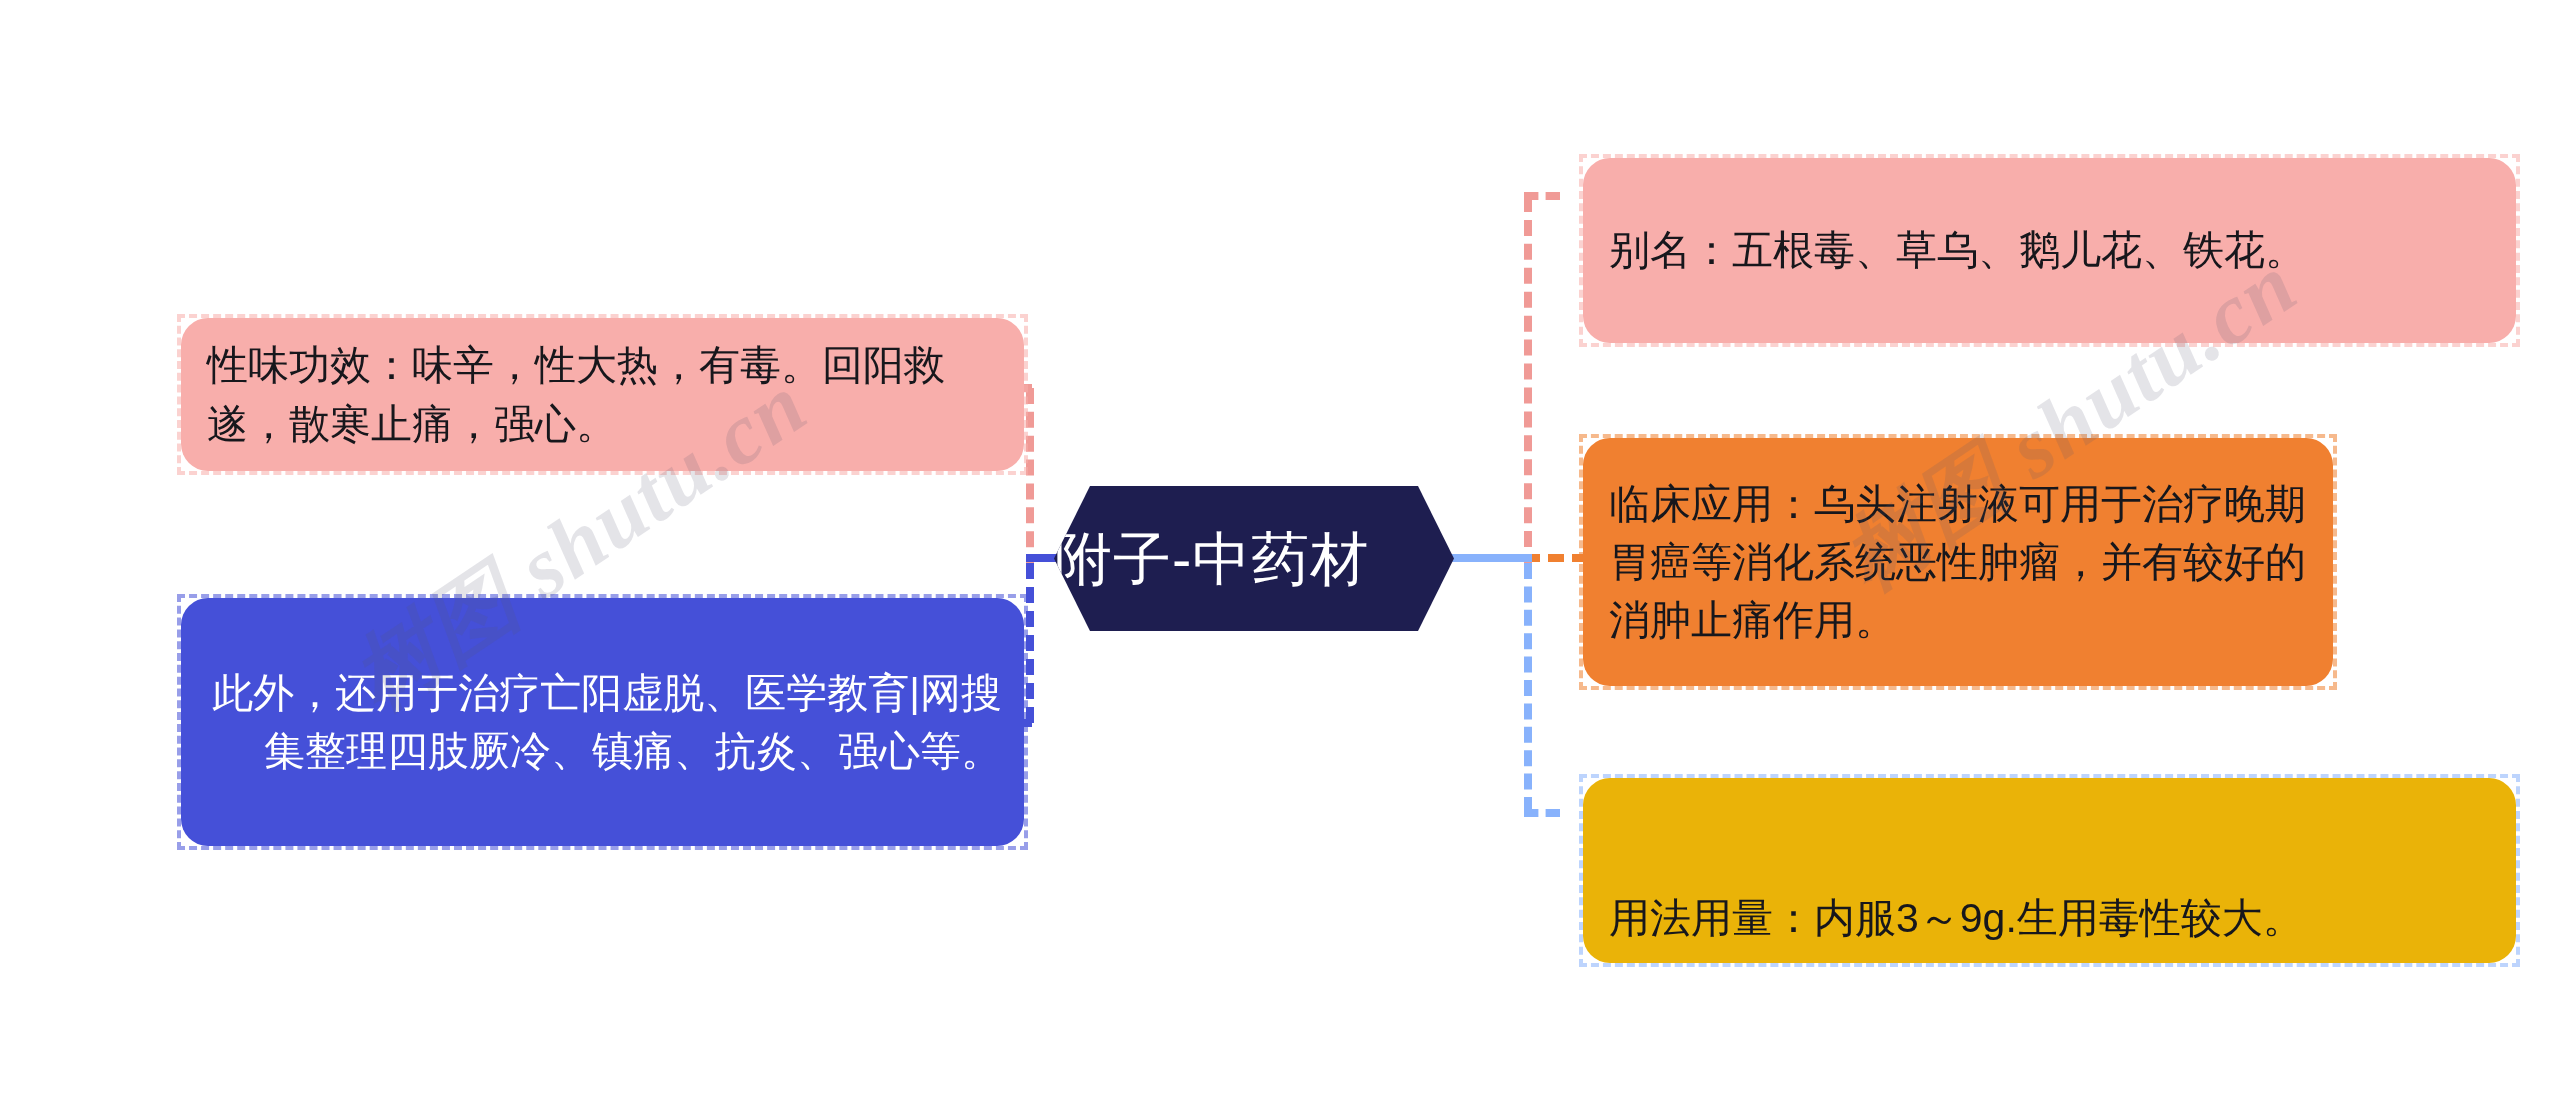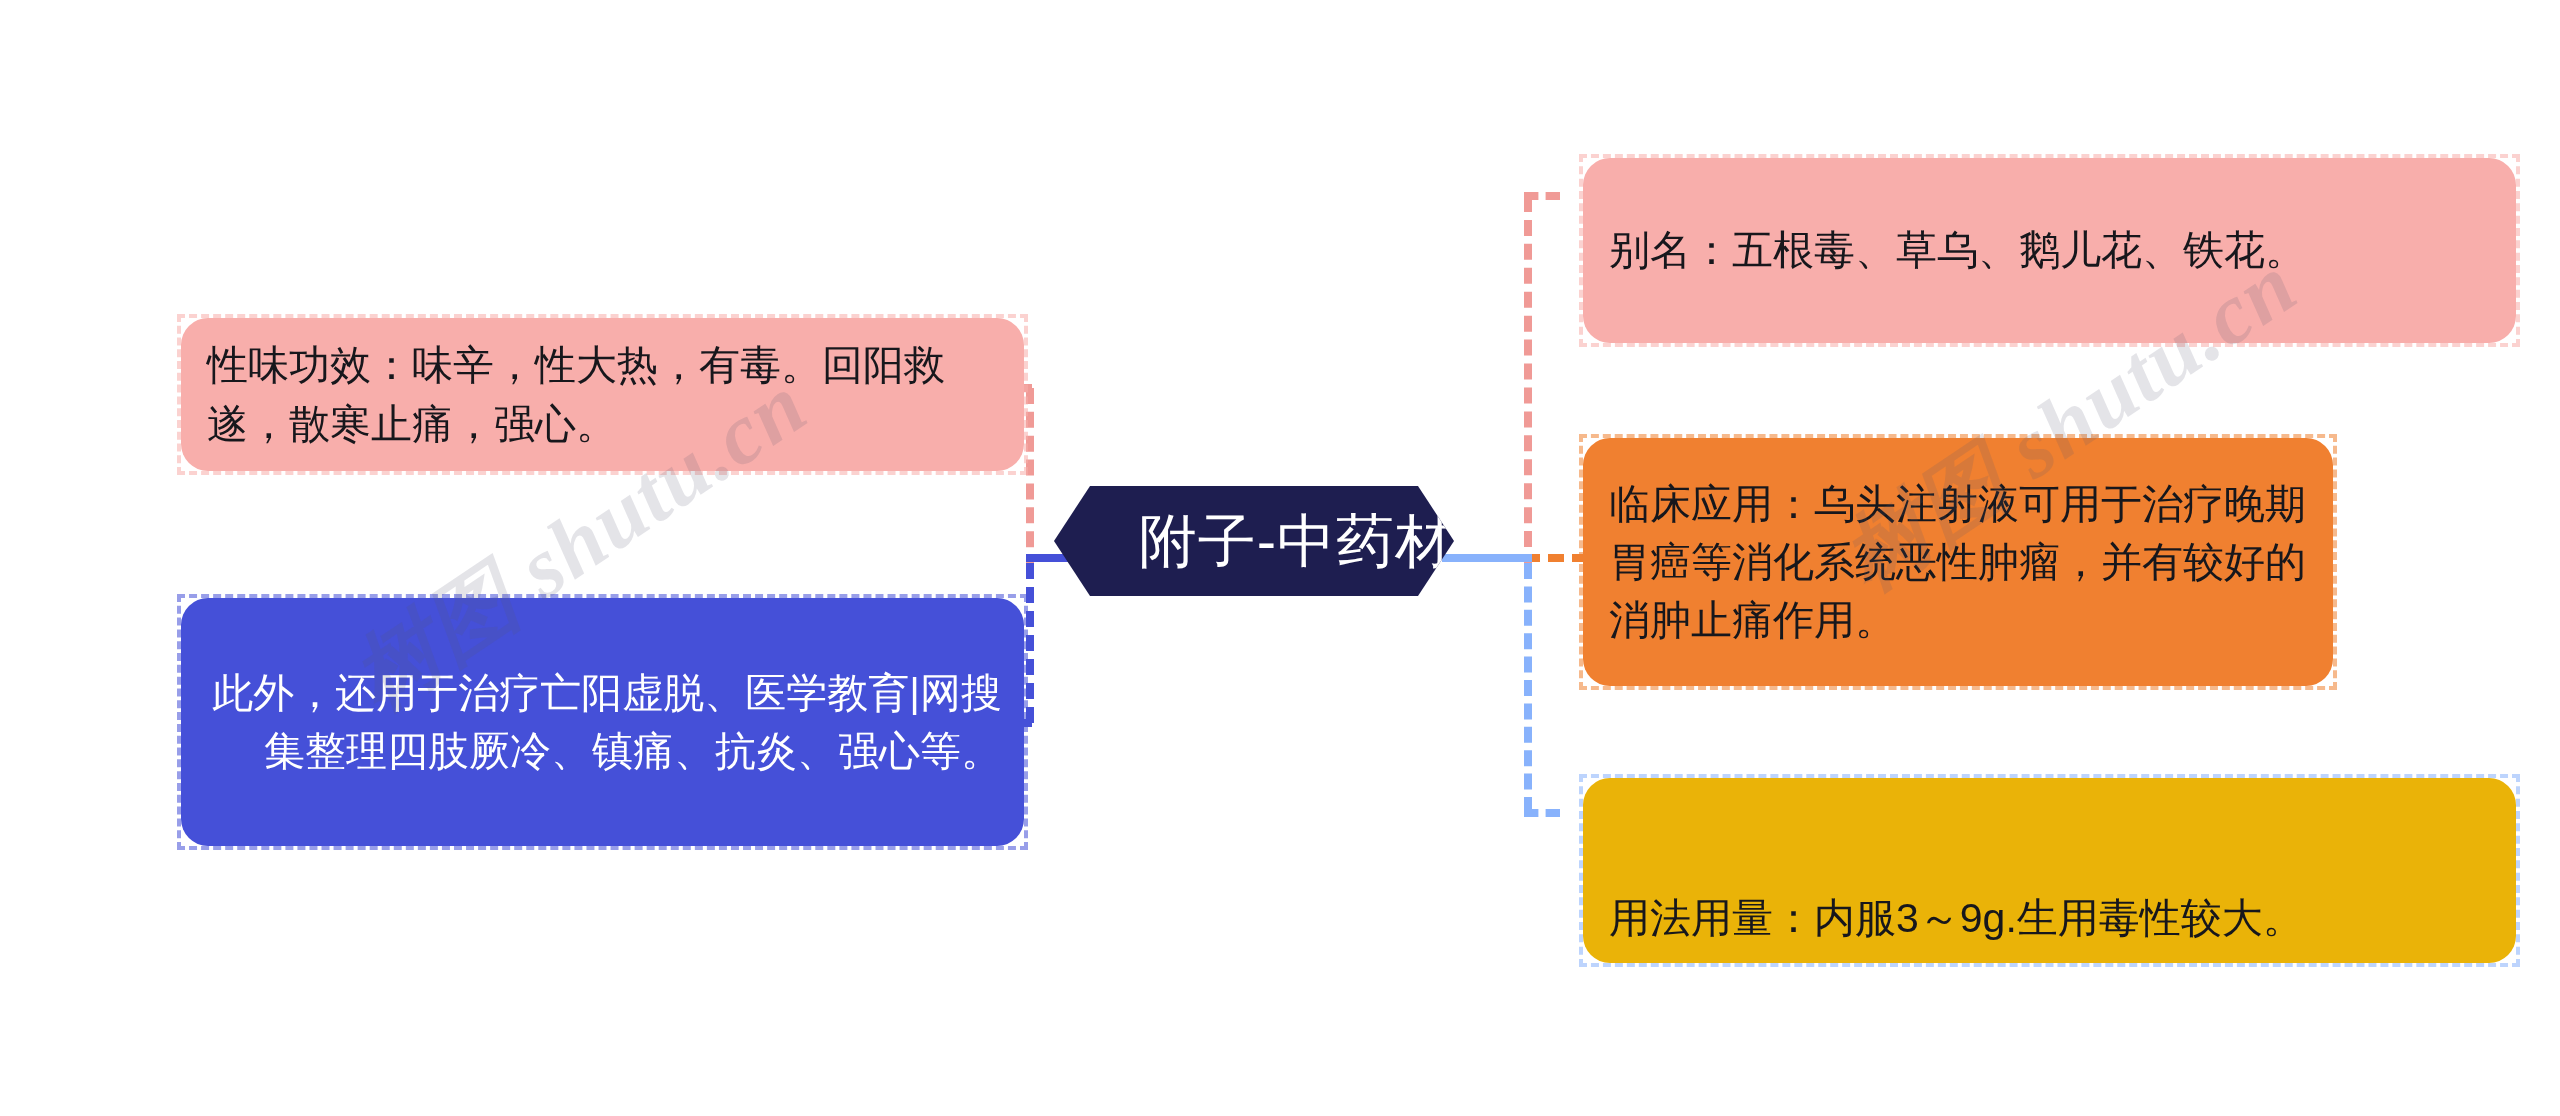--- a/index.html
+++ b/index.html
@@ -61,27 +61,27 @@
     position: absolute;
     height: 8px;
   }
 
   
   .hex-node {
     position: absolute;
     left: 1054px;
     top: 486px;
     width: 400px;
-    height: 110px;
+    height: 145px;
     background: #1e1e50;
     -webkit-clip-path: polygon(9% 0%, 91% 0%, 100% 50%, 91% 100%, 9% 100%, 0% 50%);
     clip-path: polygon(9% 0%, 91% 0%, 100% 50%, 91% 100%, 9% 100%, 0% 50%);
     display: flex;
     align-items: center;
-    justify-content: flex-end;
+    justify-content: flex-start;
     z-index: 4;
   }
   .hex-label {
     color: #ffffff;
     font-size: 58px;
     font-weight: 400;
     line-height: 1;
     letter-spacing: 1px;
     white-space: nowrap;
   }

